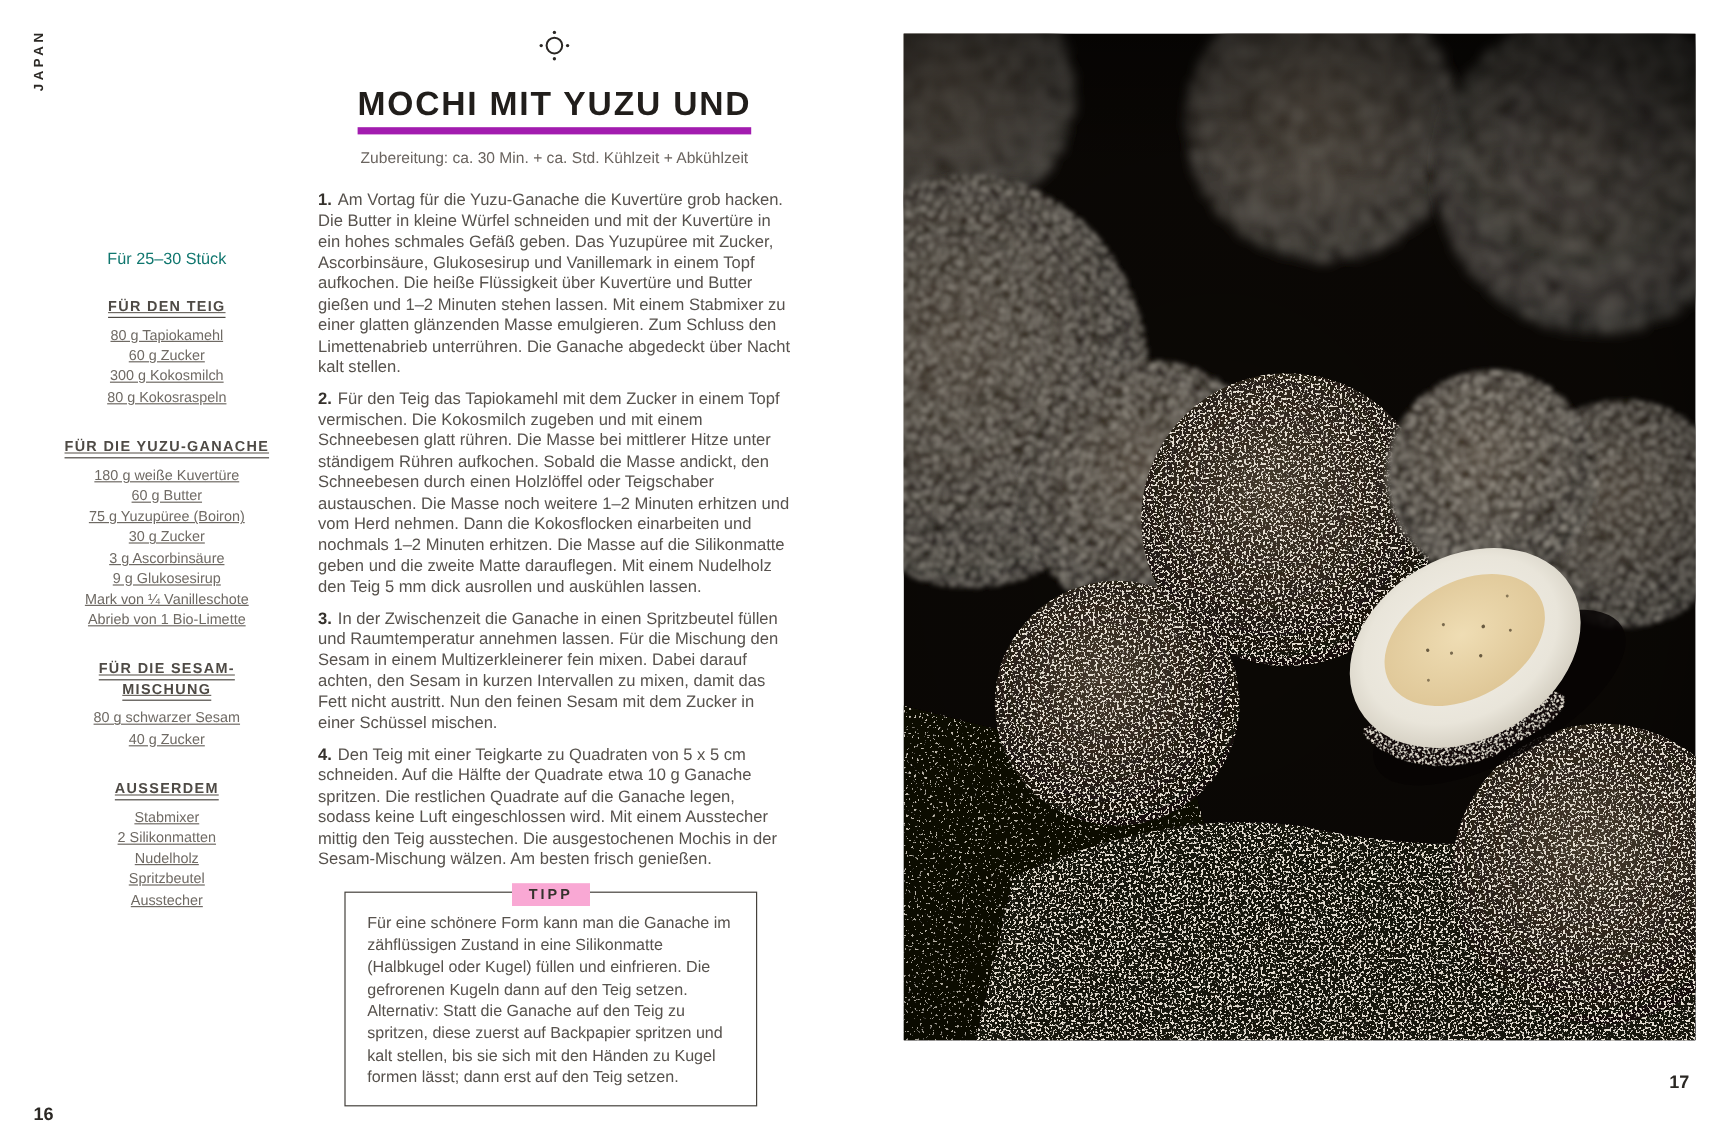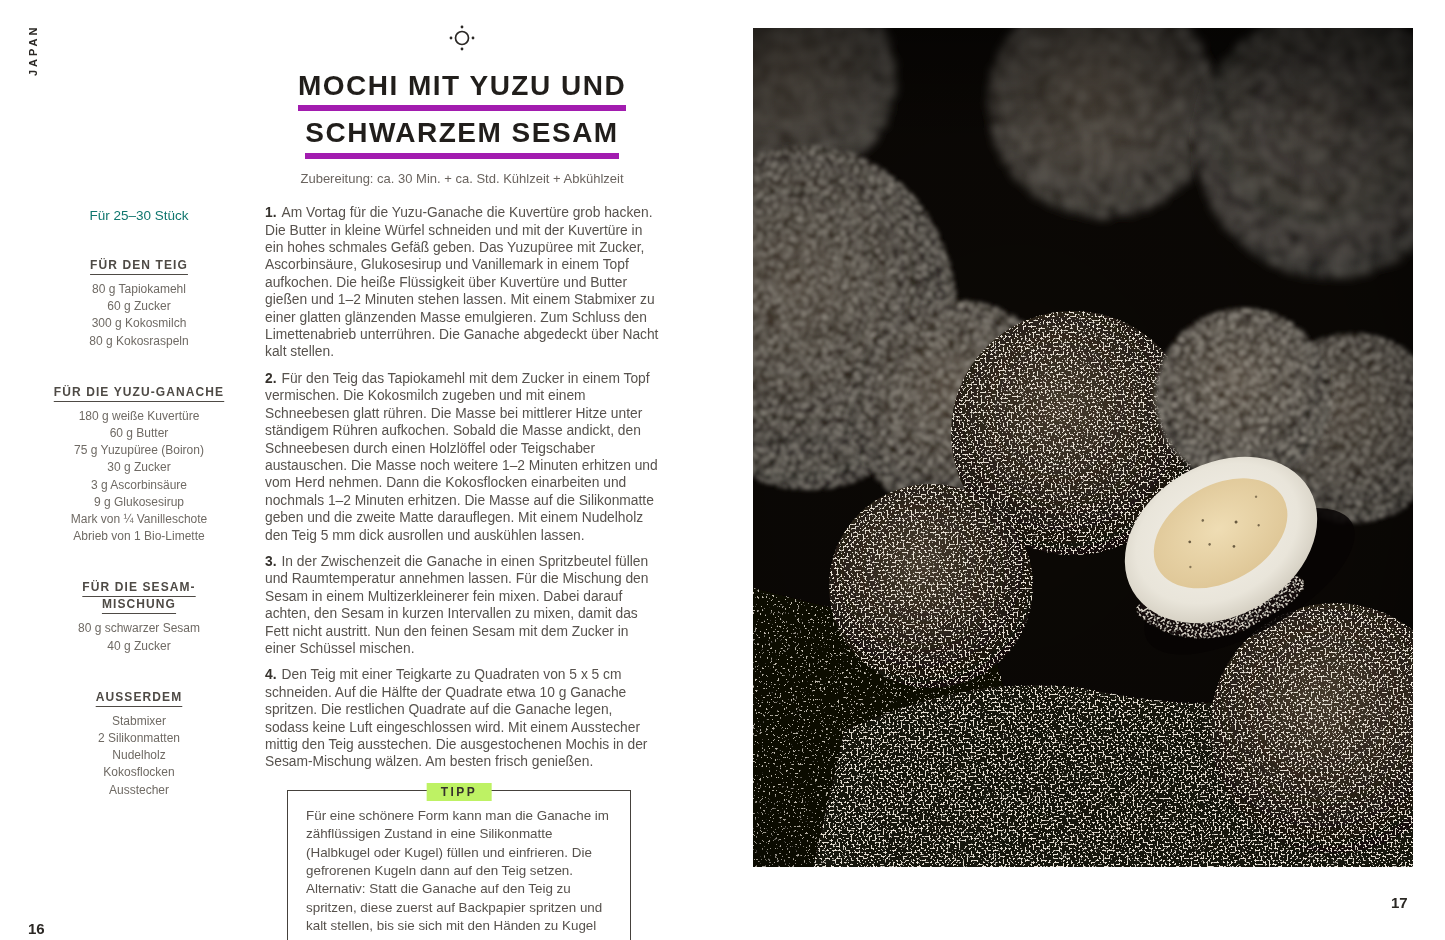--- a/index.html
+++ b/index.html
@@ -9,21 +9,21 @@
     font-family:"Liberation Sans", sans-serif; overflow:hidden;
   }
   
   .spine {
     position:absolute; left:27px; top:76px; transform-origin:0 0; transform:rotate(-90deg);
     font-size:11px; font-weight:700; letter-spacing:3px; color:#2b2824; white-space:nowrap;
   }
   
   .ingredients { position:absolute; left:36px; top:208px; width:206px; text-align:center; color:#6f6a64; }
   .yield { font-size:13.5px; margin:0 0 4px; color:#0f766e; }
-  .ing-group { margin-top:34px; }
+  .ing-group { margin-top:24px;text-decoration:underline; }
   .ing-heading {
     font-size:12px; font-weight:700; letter-spacing:1.1px; color:#4e4a45;
     max-width:176px; margin:0 auto 7px; line-height:17px;
     text-decoration:underline; text-underline-offset:5px; text-decoration-thickness:1px;
   }
   .ing-item { font-size:12px; line-height:17.2px; }
   
   .center-col { position:absolute; left:265px; top:18px; width:394px; }
   .sun-wrap { text-align:center; margin:6px 0 10px; }
   .title { text-align:center; color:#211e1b; margin:0; }
@@ -35,21 +35,21 @@
   .steps { margin-top:17px; color:#57524d; font-size:13.8px; line-height:17.4px; }
   .step { margin:0 0 9px; }
   .step-num { font-weight:700; color:#35312c; margin-right:5px; }
   .tip-box {
     position:relative; width:344px; margin:19px 0 0 22px;
     border:1px solid #45413c; padding:16px 18px 13px;
     font-size:13.4px; line-height:18.4px; color:#57524d;
   }
   .tip-label {
     position:absolute; top:-8px; left:50%; transform:translateX(-50%);
-    background:#bef264; padding:0 14px; font-size:12px; font-weight:700;
+    background:#f9a8d4; padding:0 14px; font-size:12px; font-weight:700;
     letter-spacing:2.5px; color:#35312c; white-space:nowrap;
   }
   
   .photo { position:absolute; left:753px; top:28px; width:660px; height:839px; display:block; }
   
   .pagenum { position:absolute; font-size:15px; font-weight:700; color:#2b2824; }
   .pagenum-left { left:28px; top:894px;margin-top:26px; }
   .pagenum-right { left:1391px; top:894px; }
 </style>
 </head>
@@ -86,38 +86,37 @@
       <div class="ing-heading">FÜR DIE SESAM-MISCHUNG</div>
       <div class="ing-item">80 g schwarzer Sesam</div>
       <div class="ing-item">40 g Zucker</div>
     </div>
 
     <div class="ing-group">
       <div class="ing-heading">AUSSERDEM</div>
       <div class="ing-item">Stabmixer</div>
       <div class="ing-item">2 Silikonmatten</div>
       <div class="ing-item">Nudelholz</div>
-      <div class="ing-item">Kokosflocken</div>
+      <div class="ing-item">Spritzbeutel</div>
       <div class="ing-item">Ausstecher</div>
     </div>
   </div>
 
   <div class="center-col">
     <div class="sun-wrap">
       <svg width="28" height="28" viewBox="0 0 28 28" aria-hidden="true">
         <circle cx="14" cy="14" r="6.5" fill="none" stroke="#2a2724" stroke-width="1.7"></circle>
         <circle cx="14" cy="3" r="1.4" fill="#2a2724"></circle>
         <circle cx="14" cy="25" r="1.4" fill="#2a2724"></circle>
         <circle cx="3" cy="14" r="1.4" fill="#2a2724"></circle>
         <circle cx="25" cy="14" r="1.4" fill="#2a2724"></circle>
       </svg>
     </div>
     <h1 class="title">
       <span class="title-line">MOCHI MIT YUZU UND</span><br>
-      <span class="title-line">SCHWARZEM SESAM</span>
     </h1>
     <div class="meta">
       <div>Zubereitung: ca. 30 Min. + ca. Std. Kühlzeit + Abkühlzeit</div>
     </div>
 
     <div class="steps">
       <p class="step"><span class="step-num">1.</span><span>Am Vortag für die Yuzu-Ganache die Kuvertüre grob hacken. Die Butter in kleine Würfel schneiden und mit der Kuvertüre in ein hohes schmales Gefäß geben. Das Yuzupüree mit Zucker, Ascorbinsäure, Glukosesirup und Vanillemark in einem Topf aufkochen. Die heiße Flüssigkeit über Kuvertüre und Butter gießen und 1–2 Minuten stehen lassen. Mit einem Stabmixer zu einer glatten glänzenden Masse emulgieren. Zum Schluss den Limettenabrieb unterrühren. Die Ganache abgedeckt über Nacht kalt stellen.</span></p>
       <p class="step"><span class="step-num">2.</span><span>Für den Teig das Tapiokamehl mit dem Zucker in einem Topf vermischen. Die Kokosmilch zugeben und mit einem Schneebesen glatt rühren. Die Masse bei mittlerer Hitze unter ständigem Rühren aufkochen. Sobald die Masse andickt, den Schneebesen durch einen Holzlöffel oder Teigschaber austauschen. Die Masse noch weitere 1–2 Minuten erhitzen und vom Herd nehmen. Dann die Kokosflocken einarbeiten und nochmals 1–2 Minuten erhitzen. Die Masse auf die Silikonmatte geben und die zweite Matte darauflegen. Mit einem Nudelholz den Teig 5 mm dick ausrollen und auskühlen lassen.</span></p>
       <p class="step"><span class="step-num">3.</span><span>In der Zwischenzeit die Ganache in einen Spritzbeutel füllen und Raumtemperatur annehmen lassen. Für die Mischung den Sesam in einem Multizerkleinerer fein mixen. Dabei darauf achten, den Sesam in kurzen Intervallen zu mixen, damit das Fett nicht austritt. Nun den feinen Sesam mit dem Zucker in einer Schüssel mischen.</span></p>
       <p class="step"><span class="step-num">4.</span><span>Den Teig mit einer Teigkarte zu Quadraten von 5 x 5 cm schneiden. Auf die Hälfte der Quadrate etwa 10 g Ganache spritzen. Die restlichen Quadrate auf die Ganache legen, sodass keine Luft eingeschlossen wird. Mit einem Ausstecher mittig den Teig ausstechen. Die ausgestochenen Mochis in der Sesam-Mischung wälzen. Am besten frisch genießen.</span></p>

